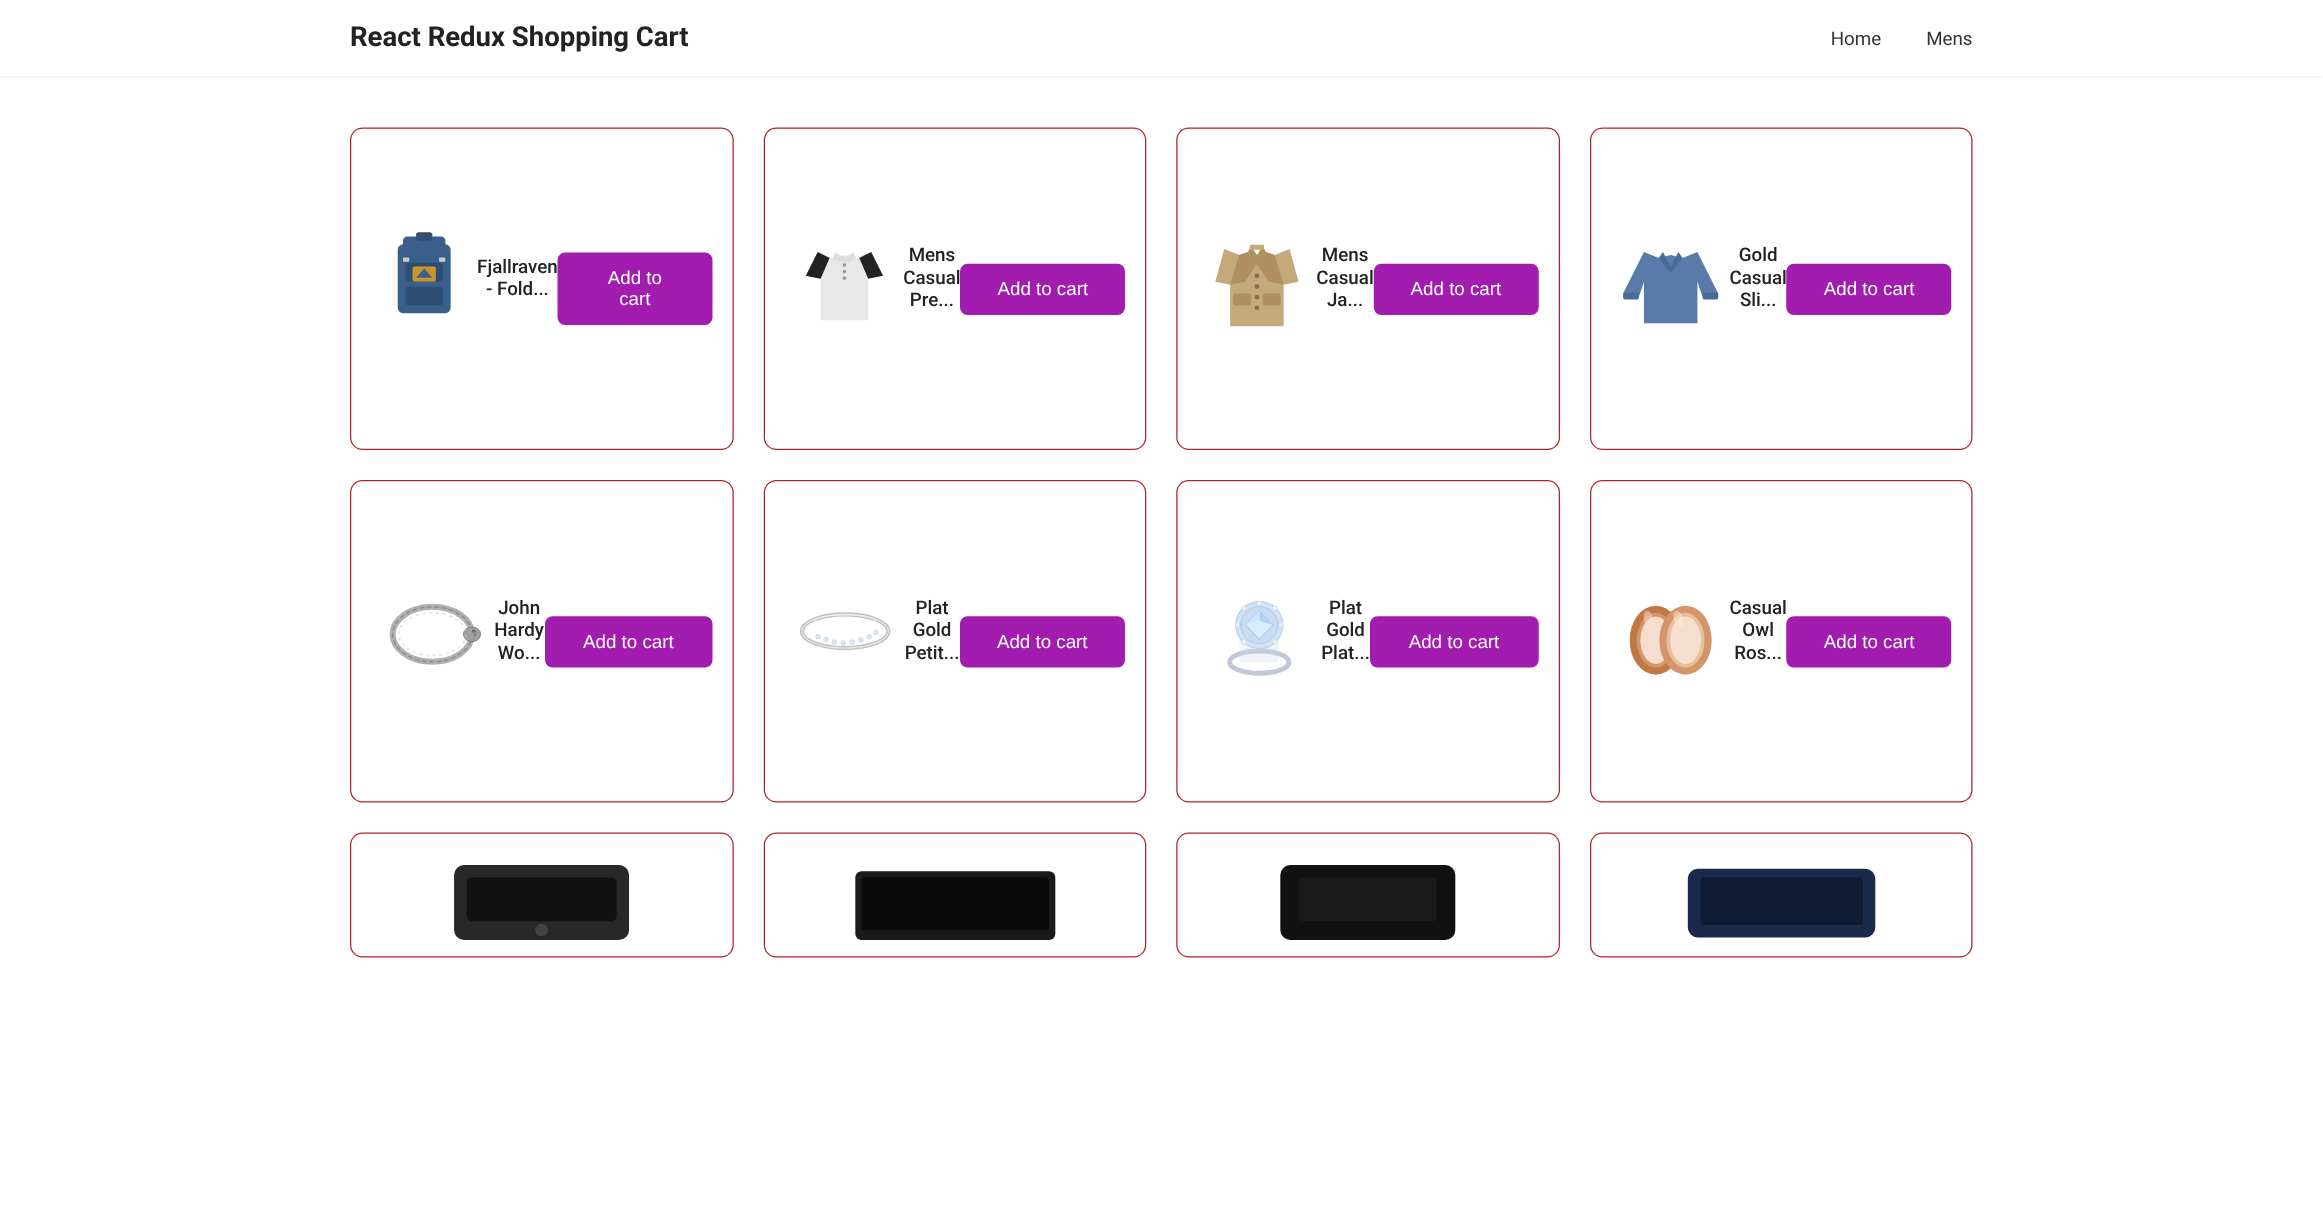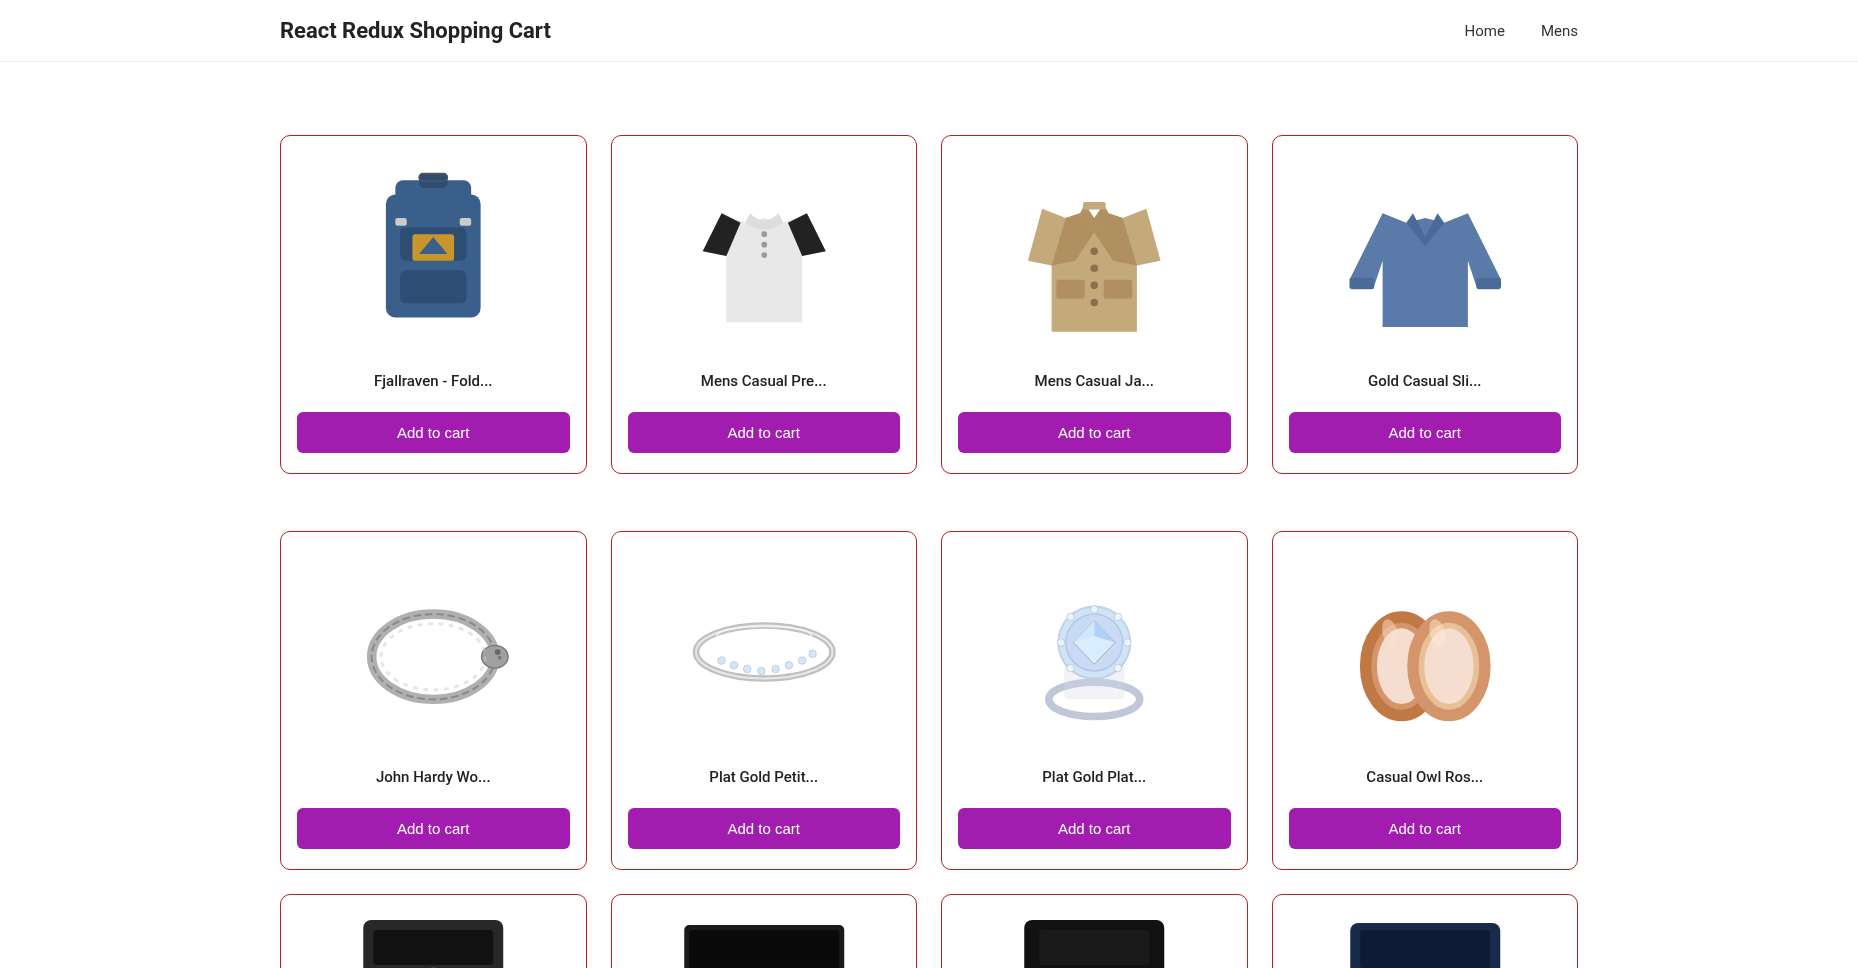--- a/index.html
+++ b/index.html
@@ -40,24 +40,22 @@
     .products-grid {
       display: grid;
       grid-template-columns: repeat(4, 1fr);
       gap: 24px;
     }
     .product-card {
       border: 1.5px solid #b22222;
       border-radius: 10px;
       padding: 20px 16px 20px;
       display: flex;
-      flex-direction: column;
       align-items: center;
       background: #fff;
-      margin-top: 33px;
     }
     .product-image-container {
       width: 100%;
       height: 200px;
       display: flex;
       align-items: center;
       justify-content: center;
       margin-bottom: 16px;
       overflow: hidden;
     }

